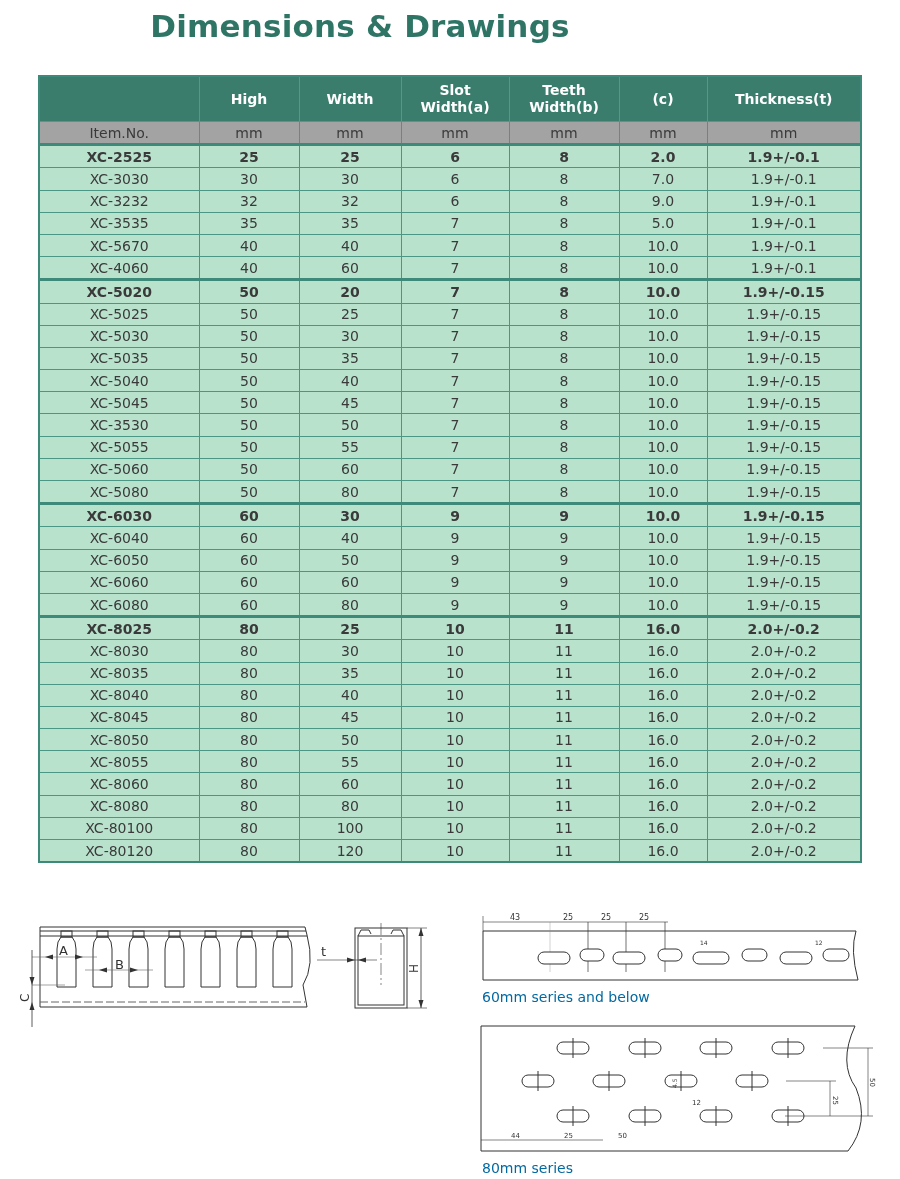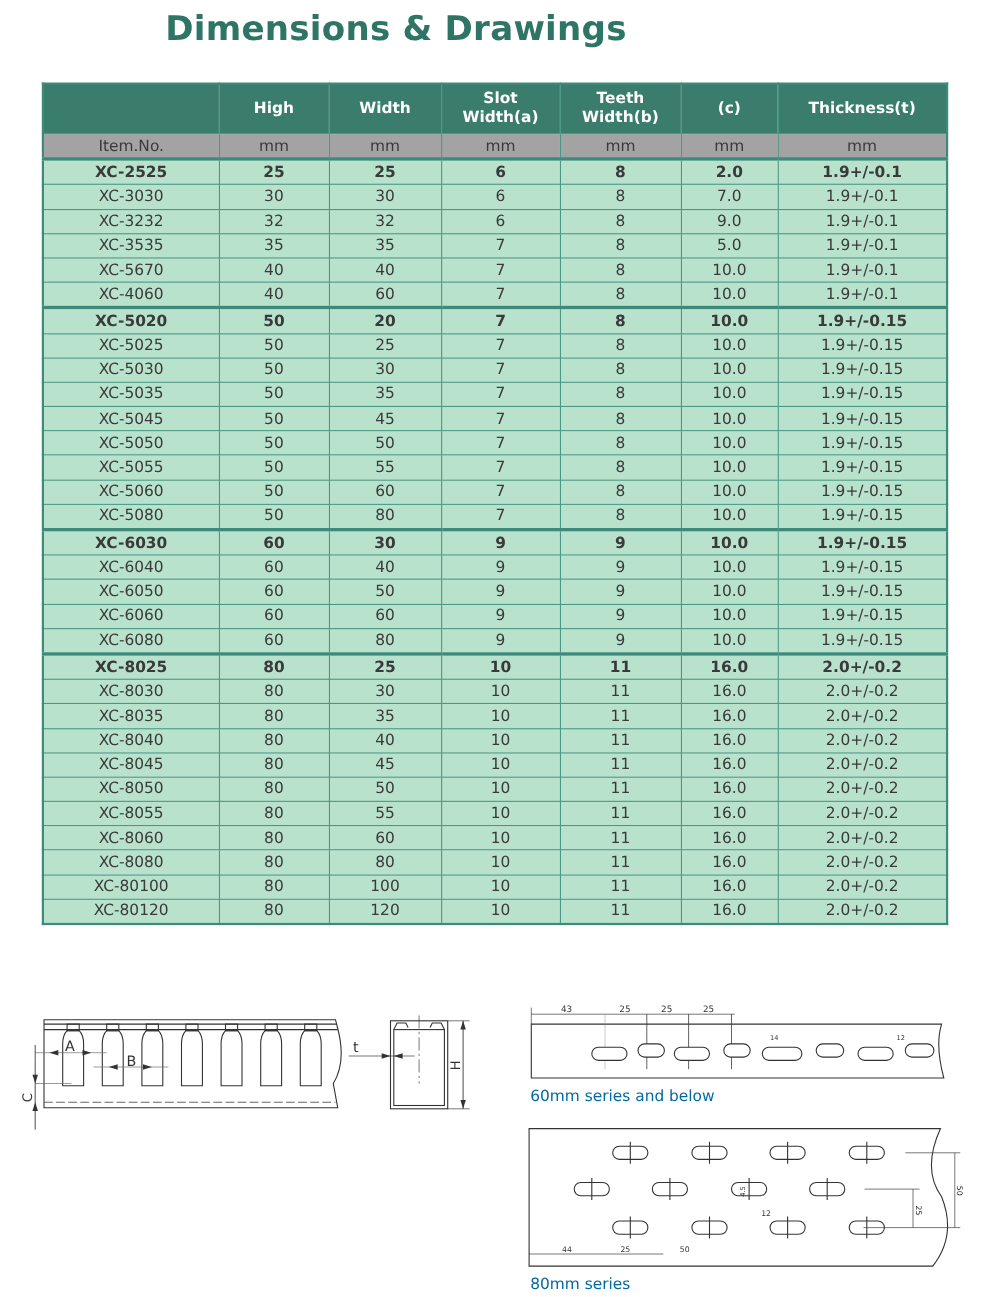--- a/index.html
+++ b/index.html
@@ -170,30 +170,39 @@
       <tr>
         <td>XC-5035</td>
         <td>50</td>
         <td>35</td>
         <td>7</td>
         <td>8</td>
         <td>10.0</td>
         <td>1.9+/-0.15</td>
       </tr>
       <tr>
+        <td>XC-5040</td>
+        <td>50</td>
+        <td>40</td>
+        <td>7</td>
+        <td>8</td>
+        <td>10.0</td>
+        <td>1.9+/-0.15</td>
+      </tr>
+      <tr>
         <td>XC-5045</td>
         <td>50</td>
         <td>45</td>
         <td>7</td>
         <td>8</td>
         <td>10.0</td>
         <td>1.9+/-0.15</td>
       </tr>
       <tr>
-        <td>XC-5050</td>
+        <td>XC-3530</td>
         <td>50</td>
         <td>50</td>
         <td>7</td>
         <td>8</td>
         <td>10.0</td>
         <td>1.9+/-0.15</td>
       </tr>
       <tr>
         <td>XC-5055</td>
         <td>50</td>

